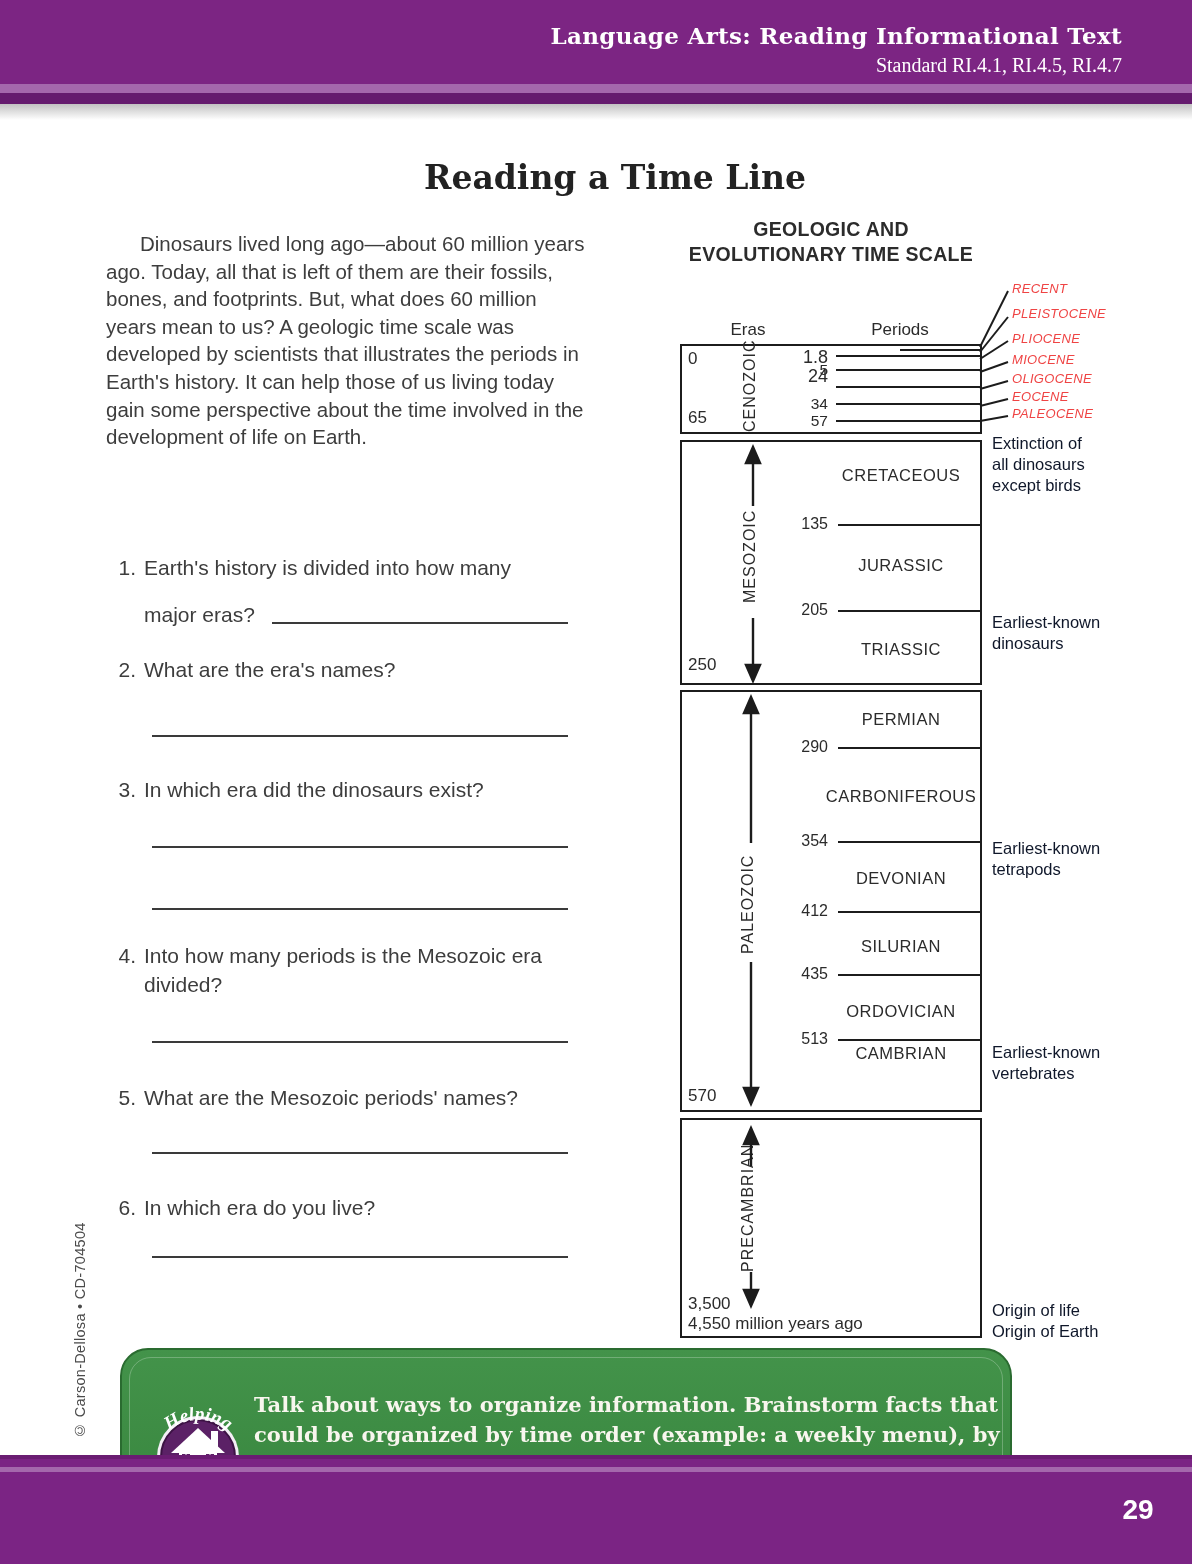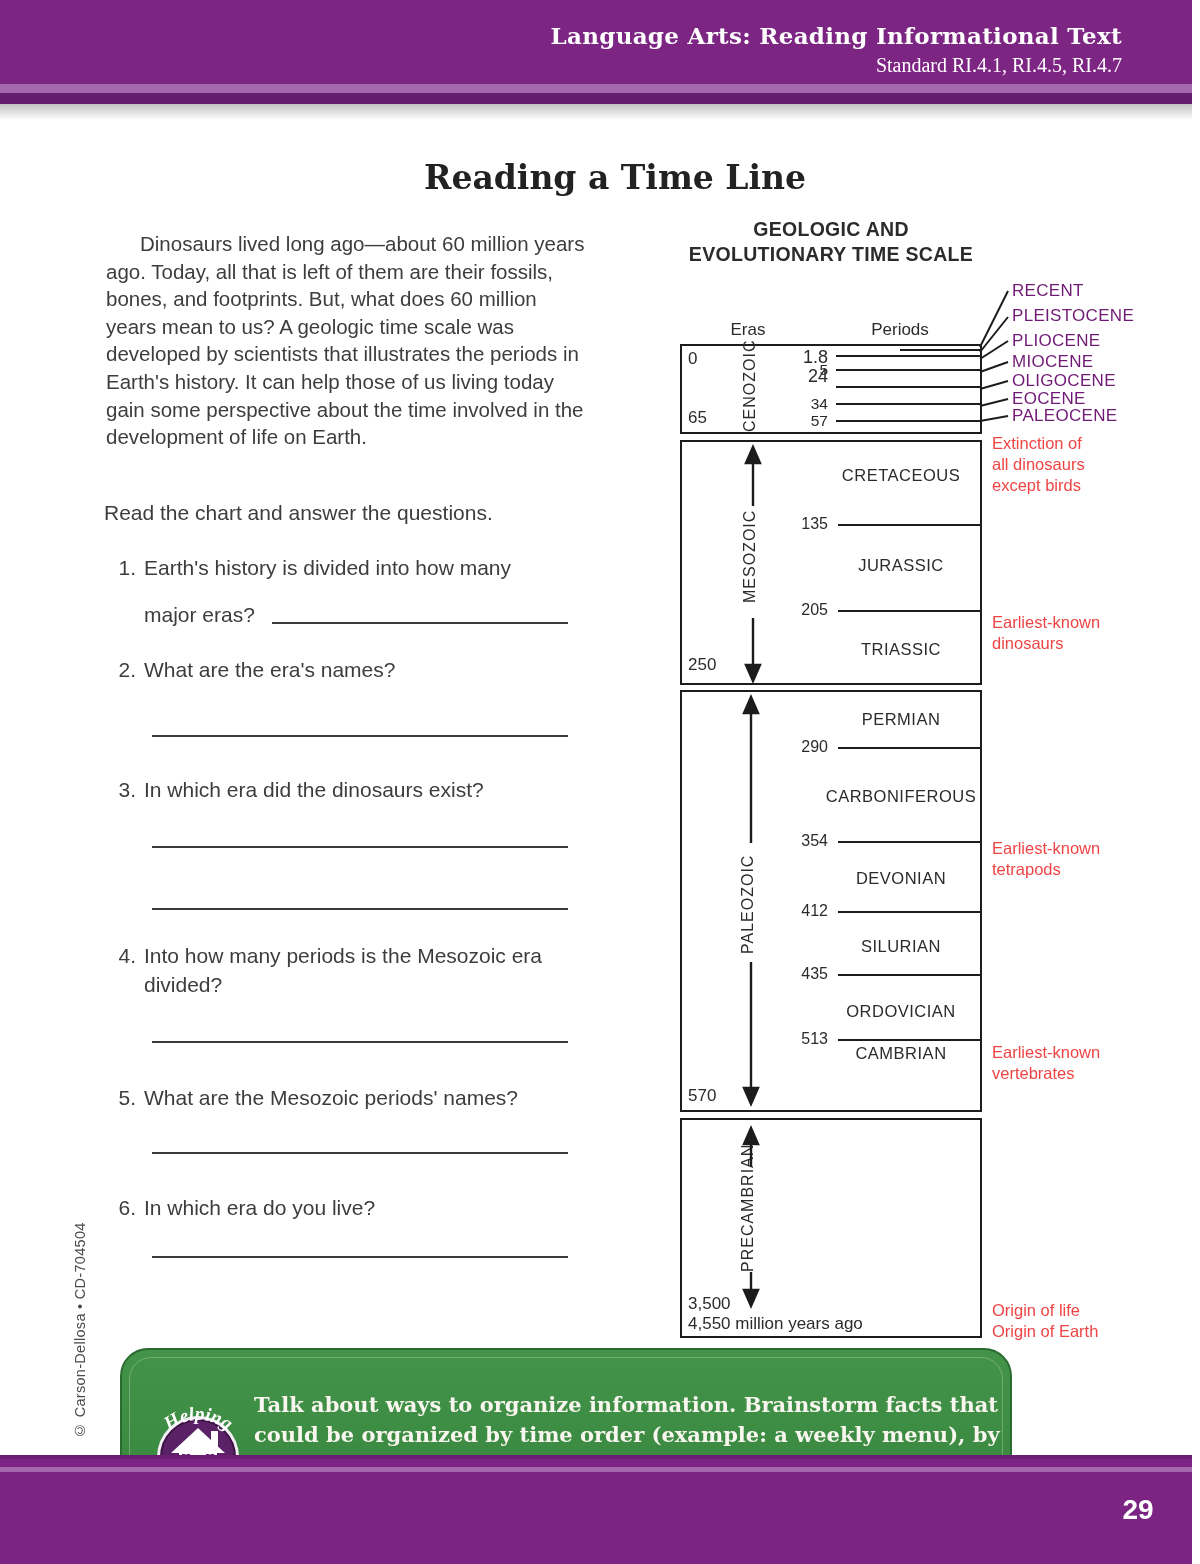--- a/index.html
+++ b/index.html
@@ -32,22 +32,22 @@
   .c-title{position:absolute;left:661px;width:340px;text-align:center;font-weight:bold;
     font-size:19.5px;letter-spacing:.3px;color:#2b2b2b;}
   .c-colhead{position:absolute;text-align:center;font-size:17px;color:#2b2b2b;}
   .erabox{position:absolute;left:680px;width:302px;border:2.5px solid #1c1c1c;box-sizing:border-box;}
   .vert{position:absolute;width:24px;writing-mode:vertical-rl;transform:rotate(180deg);
     text-align:center;font-size:16px;letter-spacing:1px;color:#2b2b2b;}
   .enum{position:absolute;left:688px;font-size:17px;color:#2b2b2b;white-space:nowrap;}
   .bnum{position:absolute;left:778px;width:50px;text-align:right;font-size:16px;color:#2b2b2b;}
   .pname{position:absolute;left:820px;width:162px;text-align:center;font-size:16.5px;
     letter-spacing:.5px;color:#2b2b2b;}
-  .epoch{position:absolute;left:1012px;font-size:17px;letter-spacing:.3px;color:#701a75;white-space:nowrap;}
-  .anno{position:absolute;left:992px;font-size:16.5px;line-height:21px;color:#ef4444;white-space:pre-line;}
+  .epoch{position:absolute;left:1012px;font-size:13px;letter-spacing:.3px;color:#ef4444;white-space:nowrap;font-style:italic;}
+  .anno{position:absolute;left:992px;font-size:16.5px;line-height:21px;color:#0f172a;white-space:pre-line;}
   .overlay{position:absolute;left:0;top:0;pointer-events:none;}
   
   .copyright{position:absolute;left:72px;top:1212px;height:226px;width:20px;
     writing-mode:vertical-rl;transform:rotate(180deg);font-size:14.5px;color:#4a4a4a;
     letter-spacing:.3px;white-space:nowrap;}
   
   .tip-box{position:absolute;left:120px;top:1348px;width:892px;height:216px;
     background:linear-gradient(180deg,#43934a,#35823b);border:2px solid #2a6b30;
     border-radius:28px 28px 8px 8px;box-sizing:border-box;}
   .tip-frame{position:absolute;left:129px;top:1357px;width:874px;height:200px;
@@ -61,21 +61,20 @@
 
 <div class="page">
 
   <div class="top-band"></div>
   <div class="band-shadow"></div>
   <div class="hdr-subject">Language Arts: Reading Informational Text</div>
   <div class="hdr-standard">Standard RI.4.1, RI.4.5, RI.4.7</div>
 
   <h1 class="title">Reading a Time Line</h1>
   <p class="intro">Dinosaurs lived long ago—about 60 million years ago. Today, all that is left of them are their fossils, bones, and footprints. But, what does 60 million years mean to us? A geologic time scale was developed by scientists that illustrates the periods in Earth's history. It can help those of us living today gain some perspective about the time involved in the development of life on Earth.</p>
-  <div class="instructions">Read the chart and answer the questions.</div>
 
   <div class="q" style="top:556px">
     <span class="qnum">1.</span><span>Earth's history is divided into how many</span>
   </div>
   <div class="qt2" style="top:603px">major eras?</div>
   <div class="blank" style="left:272px;top:622px;width:296px"></div>
 
   <div class="q" style="top:658px">
     <span class="qnum">2.</span><span>What are the era's names?</span>
   </div>

